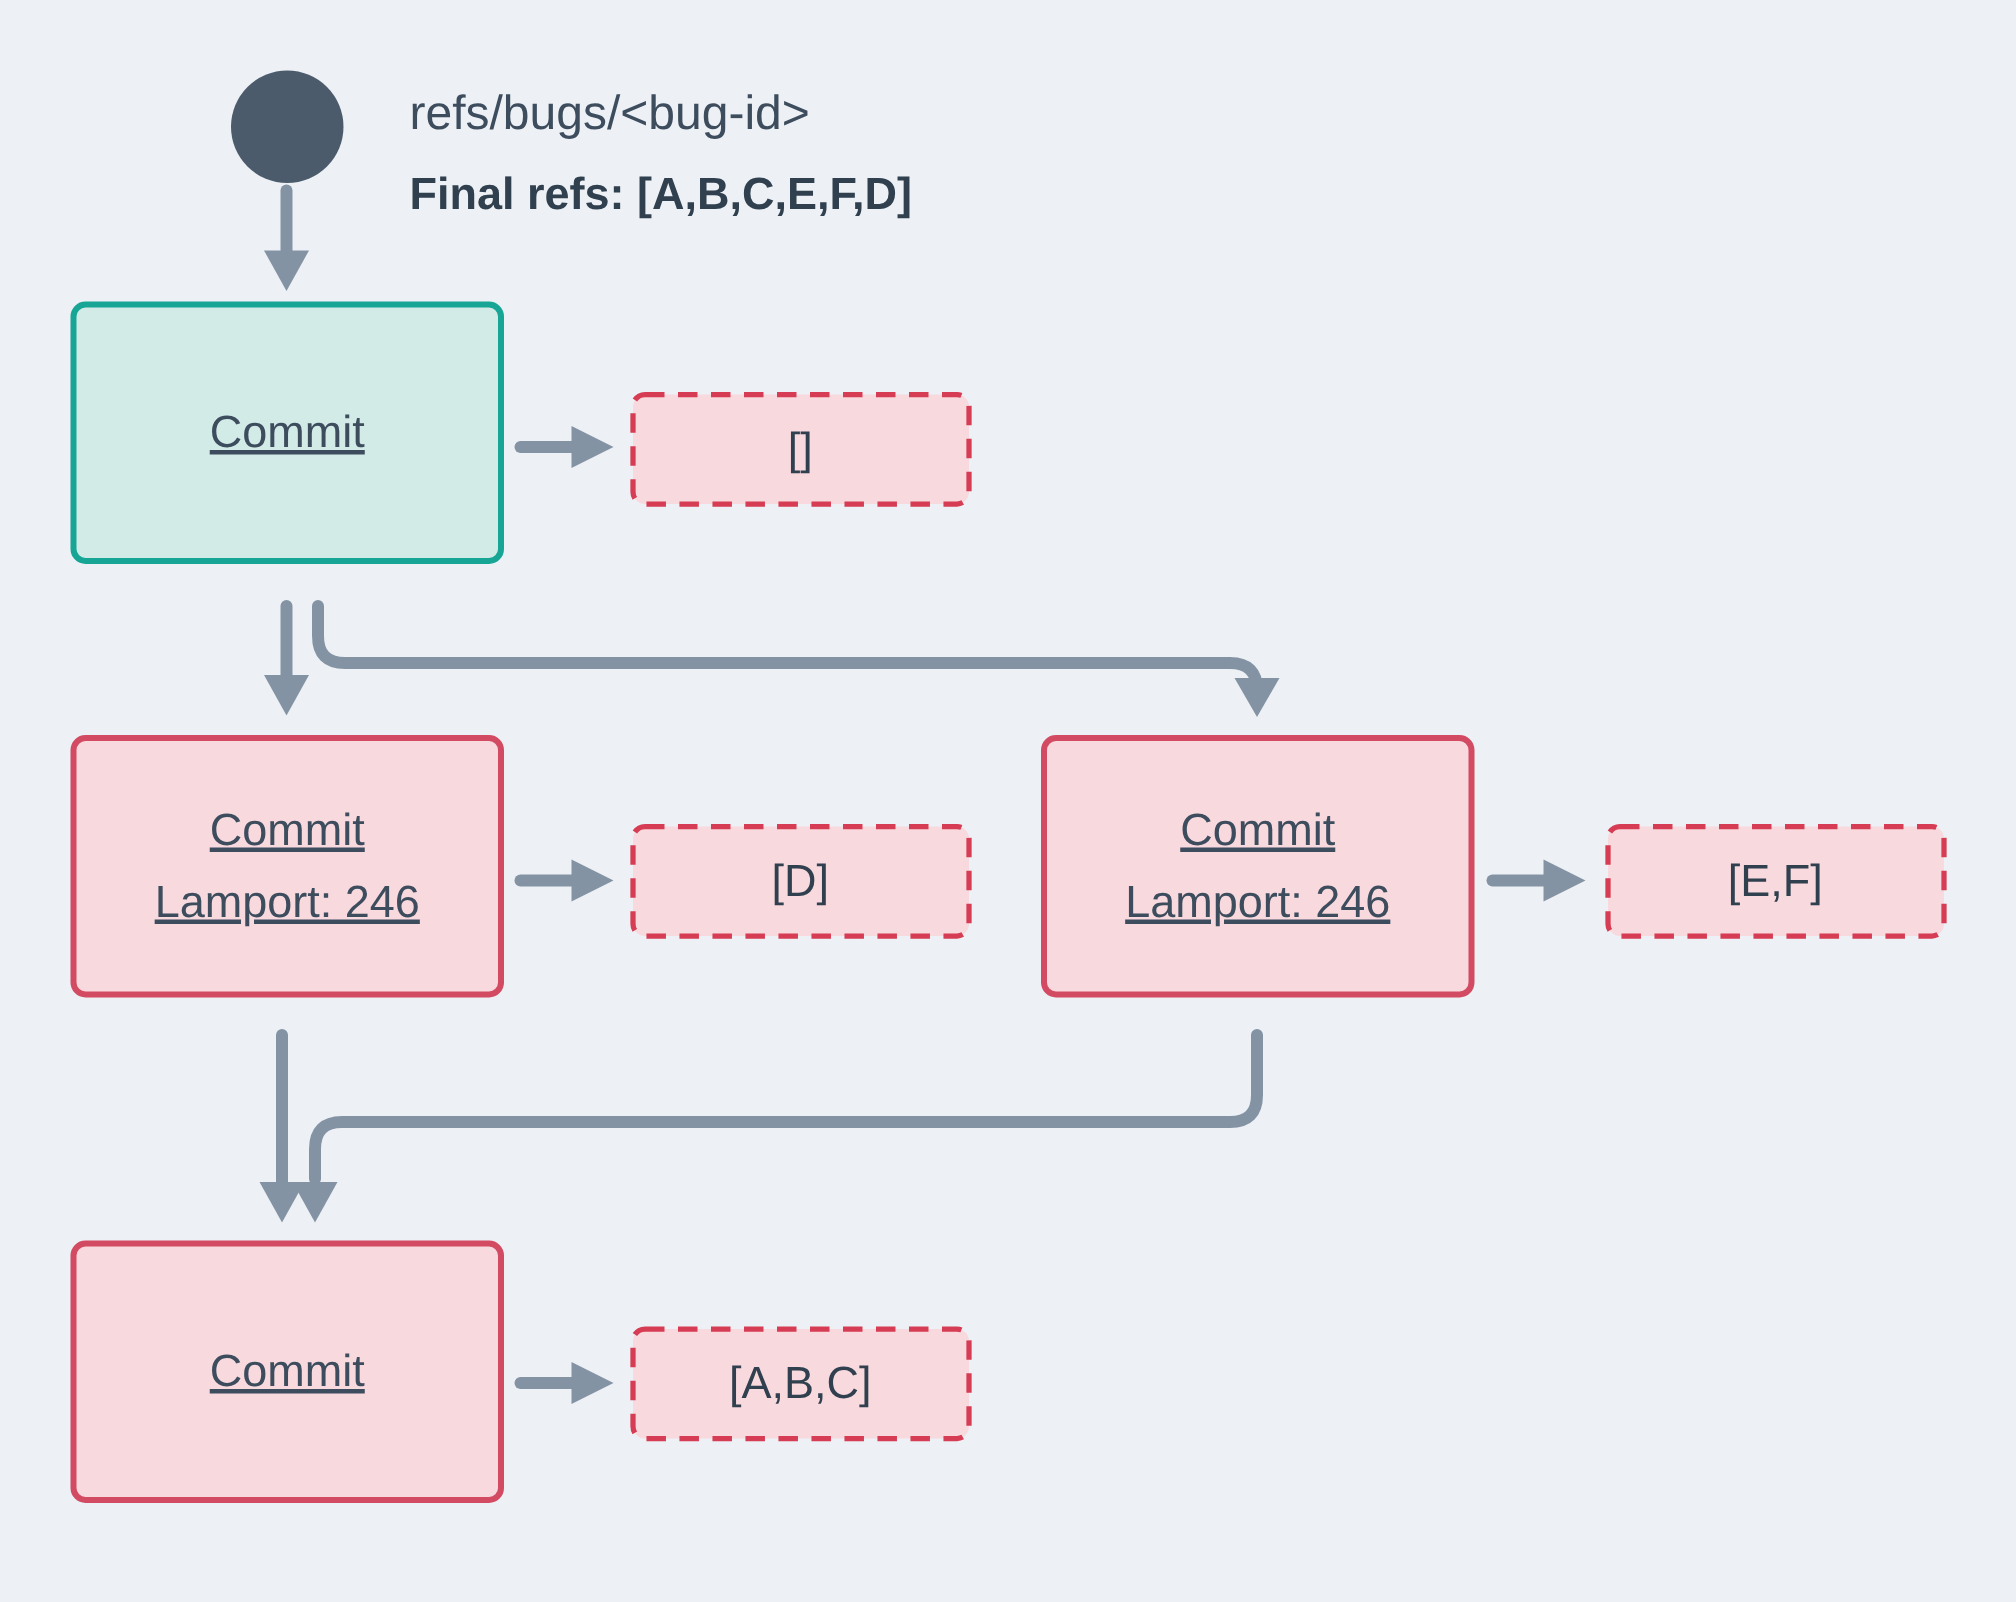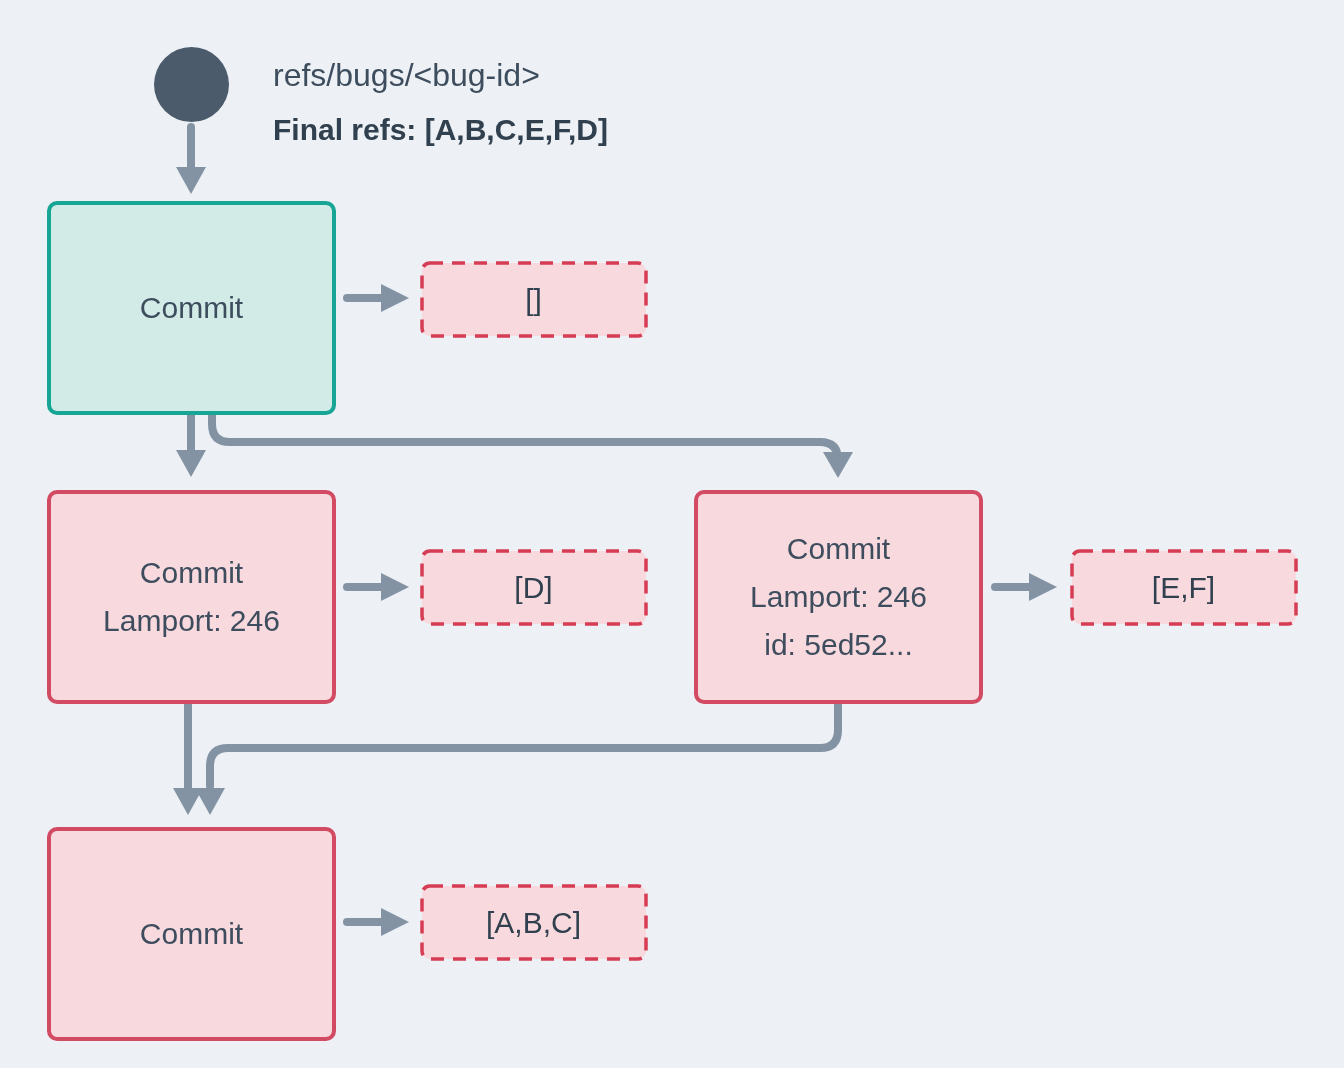--- a/index.html
+++ b/index.html
@@ -49,30 +49,31 @@
   .final-label {
     position: absolute;
     left: 273px; top: 113px;
     font-size: 30px;
     font-weight: bold;
     color: var(--text-strong, #31404f);
     white-space: nowrap;
   }
   .commit {
     position: absolute;
-    width: 289px; height: 214px;
+    width: 289px; height: 175px;
     border-radius: 10px;
     display: flex;
     flex-direction: column;
     justify-content: center;
     align-items: center;
     text-align: center;
     font-size: 30px;
     line-height: 48px;
     color: var(--text, #3d4d5e);
+    text-decoration: underline;
   }
   .commit.teal {
     background: var(--teal-fill, #d2ebe7);
     border: 4px solid var(--teal-border, #17a695);
   }
   .commit.pink {
     background: var(--pink-fill, #f8d9de);
     border: 4px solid var(--pink-border, #d24b63);
   }
   .c0 { left: 47px; top: 201px; }
@@ -160,21 +161,20 @@
   </div>
 
   <div class="commit pink c1">
     <div>Commit</div>
     <div>Lamport: 246</div>
   </div>
 
   <div class="commit pink c2">
     <div>Commit</div>
     <div>Lamport: 246</div>
-    <div>id: 5ed52...</div>
   </div>
 
   <div class="commit pink c3">
     <div>Commit</div>
   </div>
 
   <div class="payload p0">[]</div>
   <div class="payload p1">[D]</div>
   <div class="payload p3">[A,B,C]</div>
   <div class="payload p2">[E,F]</div>

